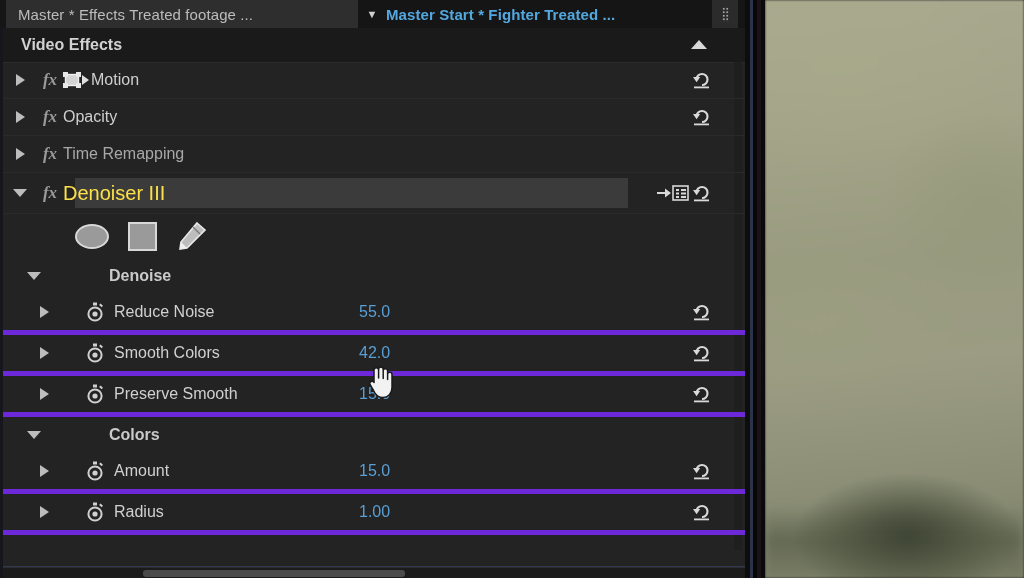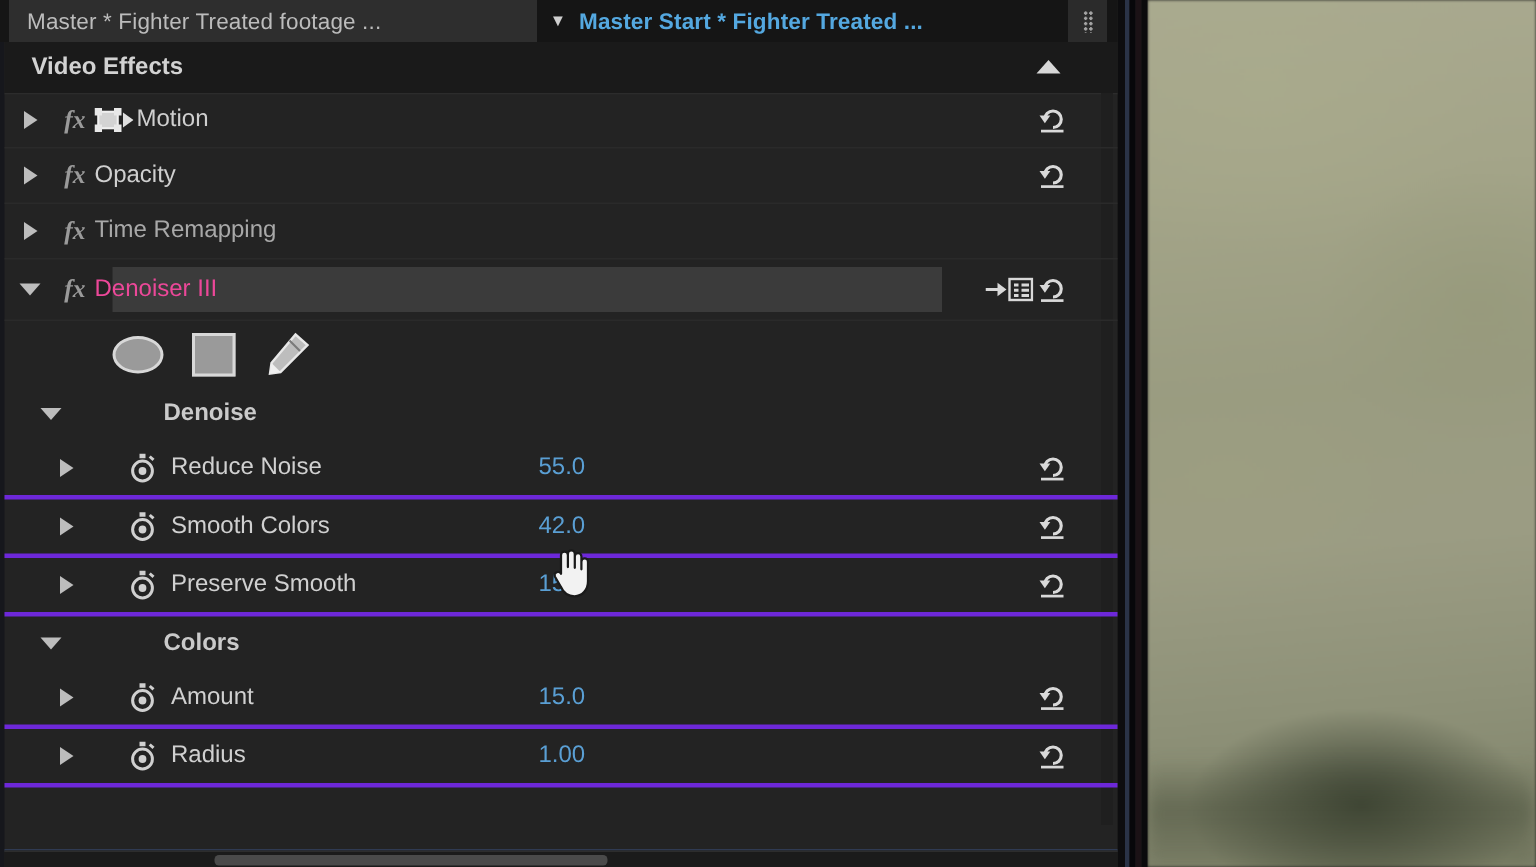--- a/index.html
+++ b/index.html
@@ -100,42 +100,42 @@
   .motion-ico{
     width:26px;height:16px;position:relative;margin-right:2px;flex:none;
   }
 
   
   .row-sel{height:40px;position:relative;display:flex;align-items:center;border-bottom:1px solid #2a2a2a;}
   .selbox{
     position:absolute;left:72px;top:5px;width:553px;height:30px;background:#3b3b3b;
   }
   .denoiser-name{
-    position:relative;z-index:2;margin-left:0;font-size:16px;color:#ec4899;
+    position:relative;z-index:2;margin-left:0;font-size:20px;color:#fde047;
   }
   .listicon{position:absolute;right:56px;top:50%;transform:translateY(-50%);display:flex;align-items:center;gap:2px;}
 
   
   .maskrow{height:44px;display:flex;align-items:center;position:relative;}
   .mask-ellipse{
     width:30px;height:21px;border-radius:50%;background:#9a9a9a;border:2px solid #d8d8d8;
     margin-left:72px;
   }
   .mask-rect{
     width:25px;height:25px;background:#9a9a9a;border:2px solid #d8d8d8;margin-left:19px;
   }
   .mask-pen{width:34px;height:30px;margin-left:16px;}
 
   
   .grouprow{height:36px;display:flex;align-items:center;gap:44px;}
   .grouprow .tri-wrap{width:62px;}
   .grouprow .lbl{font-size:16px;color:#cacaca;font-weight:bold;}
 
   
-  .paramrow{height:36px;display:flex;align-items:center;position:relative;border-bottom:3px solid #6d28d9;}
+  .paramrow{height:36px;display:flex;align-items:center;position:relative;border-bottom:5px solid #6d28d9;}
   .paramrow .tri-wrap{width:82px;}
   .stopwatch{width:20px;height:20px;flex:none;margin-right:9px;}
   .pname{font-size:16px;color:#d0d0d0;white-space:nowrap;}
   .pval{position:absolute;left:356px;font-size:16px;color:#5a9fd4;font-weight:normal;}
 
   
   .cursor{position:absolute;left:365px;top:363px;width:30px;height:36px;z-index:40;pointer-events:none;}
 
   
   .hscroll-track{position:absolute;left:3px;bottom:0;width:742px;height:10px;background:#1b1b1b;border-top:1px solid #2d2d2d;}
@@ -155,21 +155,21 @@
   <div class="divider div-b"></div>
   <div class="divider div-c"></div>
   <div class="divider div-d"></div>
   <div class="divider div-e"></div>
 
   <div class="panel">
     <div class="panel-leftedge"></div>
 
     <div class="tabbar">
       <div class="tab tab-inactive">
-        <span>Master * Fighter Treated footage ...</span>
+        <span>Master * Effects Treated footage ...</span>
       </div>
       <div class="tab-caret">▼</div>
       <div class="tab tab-active">
         <span>Master Start * Fighter Treated ...</span>
       </div>
       <div class="tab-grip">
         <div class="grip-dots"></div>
       </div>
     </div>
 

